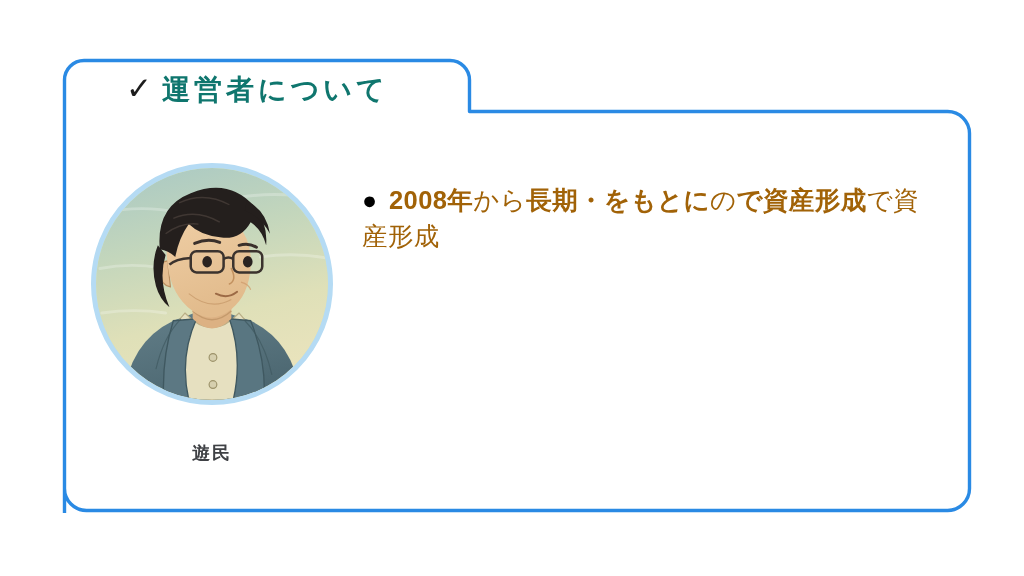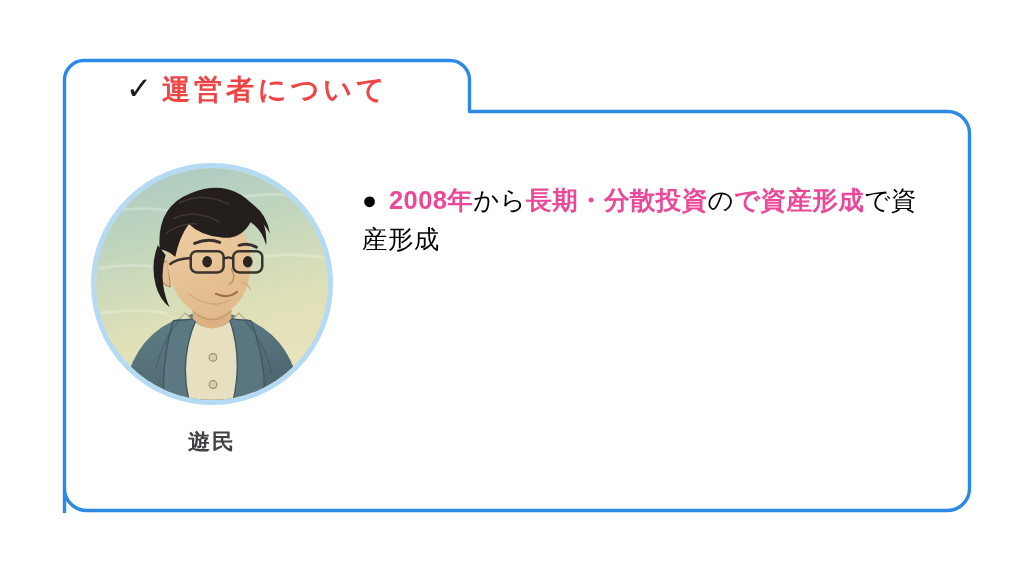--- a/index.html
+++ b/index.html
@@ -44,21 +44,21 @@
     white-space: nowrap;
   }
   #tab-check {
     color: #1d1d1d;
     font-size: 31px;
     font-weight: 700;
     line-height: 1;
     transform: translateY(-1px);
   }
   #tab-label {
-    color: #ef4444;
+    color: #0f766e;
     font-size: 28px;
     font-weight: 700;
     letter-spacing: 4px;
     line-height: 1;
   }
 
   
   #card-body {
     position: absolute;
     left: 0;
@@ -89,22 +89,22 @@
     background: #cfe0c2;
   }
   #avatar-art {
     position: absolute;
     left: 0; top: 0;
     width: 100%;
     height: 100%;
     display: block;
   }
   #profile-name {
-    margin-top: 22px;
-    font-size: 22px;
+    margin-top: 36px;
+    font-size: 18px;
     font-weight: 700;
     color: #3f4145;
     letter-spacing: 2px;
   }
 
   
   #bullets {
     flex: 1 1 auto;
     padding-top: 34px;
     padding-right: 14px;
@@ -117,22 +117,22 @@
     letter-spacing: 0.4px;
     margin-bottom: 26px;
     max-width: 572px;
   }
   .bullet-item:last-child { margin-bottom: 0; }
   .dot {
     color: #000000;
     font-size: 25px;
     margin-right: 4px;
   }
-  .bk { color: #000000; font-weight: 400; font-family: Liberation Mono, monospace; }
-  .bl { color: #ec4899; font-weight: 700; }
+  .bk { color: #a16207; font-weight: 400; }
+  .bl { color: #a16207; font-weight: 700; }
 </style>
 </head>
 <body>
 
 <div id="card-wrap">
 
   <svg id="card-outline" viewBox="0 0 910 455" aria-hidden="true">
     <path d="M 2.5 455
              L 2.5 22
              A 19.5 19.5 0 0 1 22 2.5
@@ -236,17 +236,17 @@
             <path d="M124 130 q12 6 22 -2" fill="none" stroke="#9c6a45" stroke-width="2" stroke-linecap="round"></path>
 
             <path d="M150 118 q8 2 10 8" fill="none" stroke="#cf9d6e" stroke-width="1.2" opacity="0.8"></path>
           </g>
         </svg>
       </div>
       <div id="profile-name">遊民</div>
     </div>
 
     <div id="bullets">
-        <p class="bullet-item"><span class="dot">●</span> <span class="bl">2008年</span><span class="bk">から</span><span class="bl">長期・分散投資</span><span class="bk">の</span><span class="bl">で資産形成</span><span class="bk">で資産形成</span></p>
+        <p class="bullet-item"><span class="dot">●</span> <span class="bl">2008年</span><span class="bk">から</span><span class="bl">長期・をもとに</span><span class="bk">の</span><span class="bl">で資産形成</span><span class="bk">で資産形成</span></p>
       </div>
 
   </div>
 </div>
 
 </body></html>

